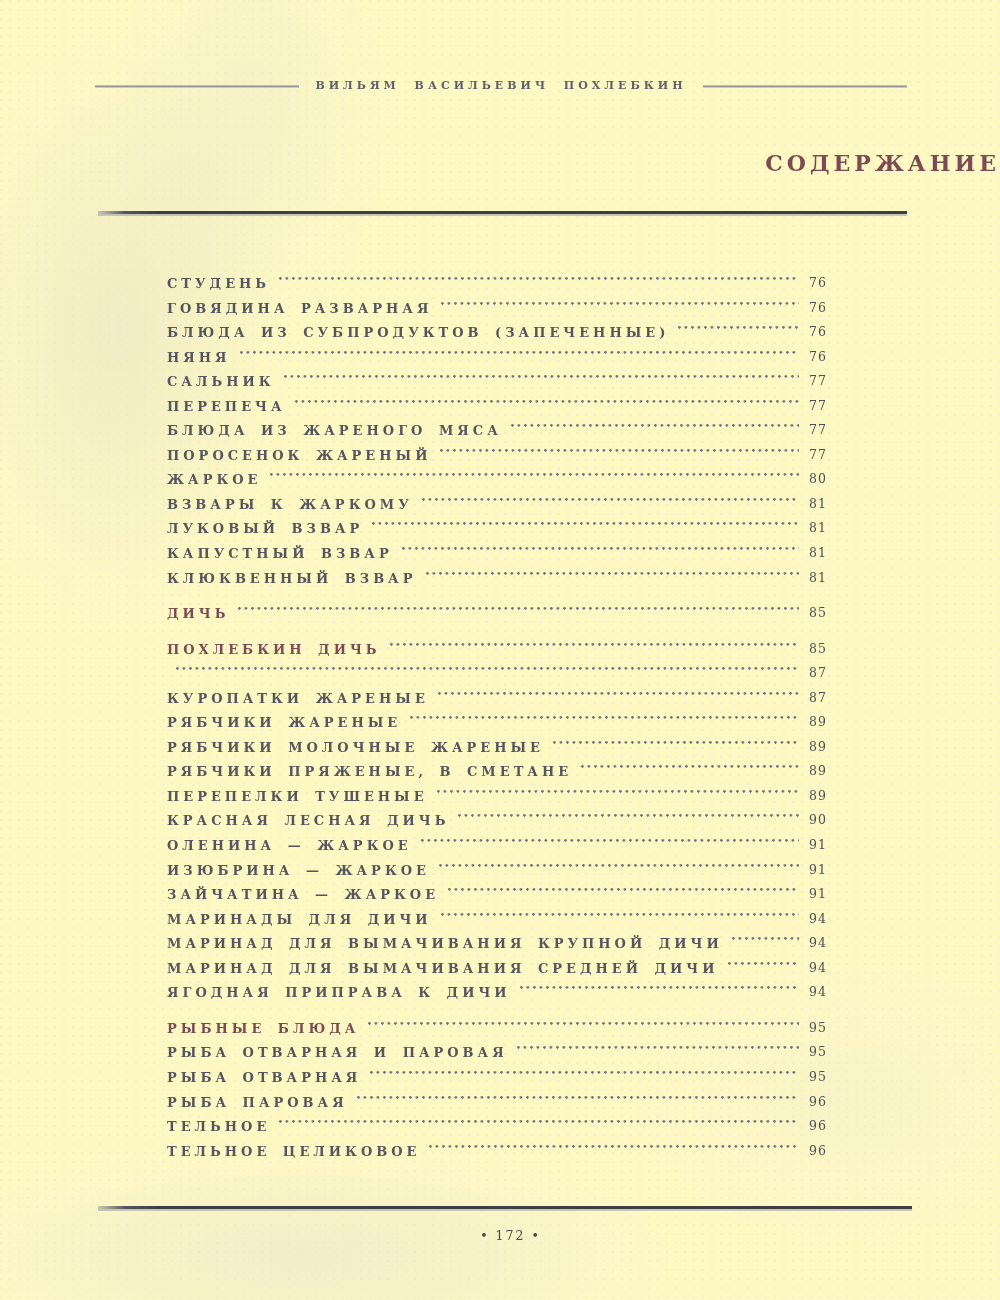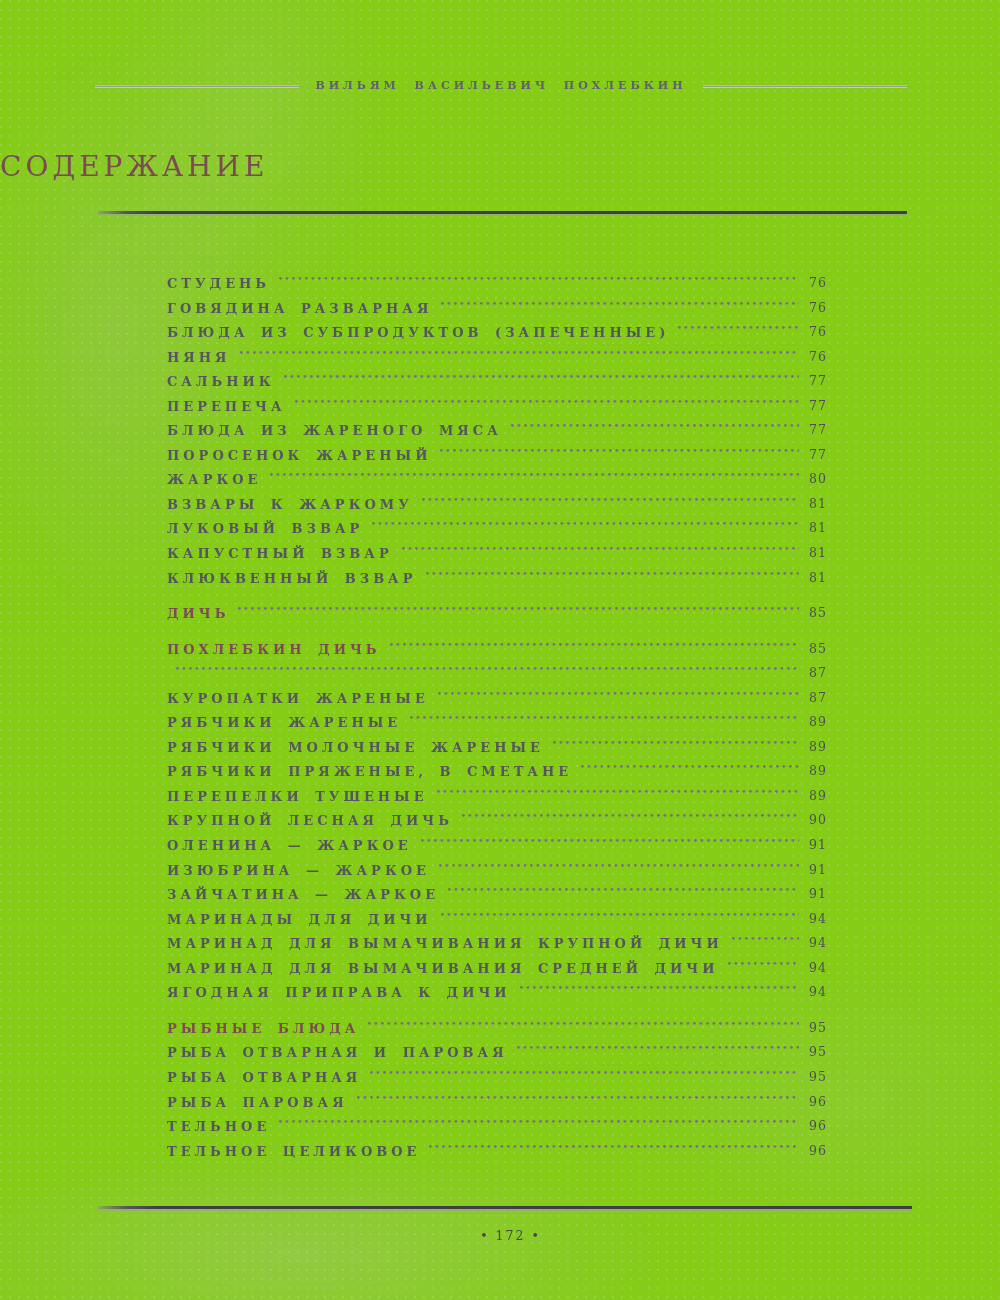--- a/index.html
+++ b/index.html
@@ -6,21 +6,21 @@
     --accent:#7c4a53;
     --body-text:#55555e;
     --rule-dark:#46464c;
     --rule-light:#a9a9b0;
   }
   *{margin:0;padding:0;box-sizing:border-box;}
   html,body{width:1000px;height:1300px;background:#ffffff;overflow:hidden;}
   body{font-family:"DejaVu Serif","Liberation Serif",serif;position:relative;}
 
   
-  .page{position:absolute;inset:0;background:#84cc16;}
+  .page{position:absolute;inset:0;background:#fef9c3;}
   .page-texture{
     position:absolute;inset:0;pointer-events:none;
     background:
       radial-gradient(ellipse 240px 420px at 120px 330px, rgba(186,186,202,.20), transparent 70%),
       radial-gradient(ellipse 200px 300px at 250px 120px, rgba(200,198,216,.14), transparent 70%),
       radial-gradient(ellipse 520px 150px at 300px 1255px, rgba(201,196,224,.22), transparent 72%),
       radial-gradient(ellipse 300px 200px at 850px 1100px, rgba(205,202,224,.10), transparent 70%);
   }
   .page-texture::after{
     content:"";position:absolute;inset:0;
@@ -36,22 +36,22 @@
   .rh-rule{flex:1;height:3px;
     background:linear-gradient(#b9b9c0 0 1px, #9a9aa2 1px 2px, #c6c6cc 2px 3px);}
   .rh-text{
     padding:0 16px;white-space:nowrap;
     font-size:11px;font-weight:bold;letter-spacing:4px;word-spacing:7px;
     color:#60606a;transform:translateY(-1px);
   }
 
   
   .page-title{
-    position:absolute;top:150px;left:0;right:0;text-align:left;
-    font-size:28px;font-weight:normal;letter-spacing:4px;
+    position:absolute;top:150px;left:0;right:0;text-align:right;
+    font-size:22px;font-weight:bold;letter-spacing:4px;
     color:var(--accent);
   }
 
   
   .main-rule,.footer-rule{
     position:absolute;height:3px;
     background:linear-gradient(to right, rgba(120,120,130,.35) 0, #55555e 28px, #3e3e46 60px, #3e3e46 100%);
     box-shadow:0 2px 0 rgba(158,158,168,.55);
   }
   .main-rule{top:211px;left:98px;right:93px;}
@@ -202,21 +202,21 @@
         <span class="toc-label">РЯБЧИКИ ПРЯЖЕНЫЕ, В СМЕТАНЕ</span>
         <span class="leader"></span>
         <span class="toc-page">89</span>
       </div>
       <div class="toc-row">
         <span class="toc-label">ПЕРЕПЕЛКИ ТУШЕНЫЕ</span>
         <span class="leader"></span>
         <span class="toc-page">89</span>
       </div>
       <div class="toc-row">
-        <span class="toc-label">КРУПНОЙ ЛЕСНАЯ ДИЧЬ</span>
+        <span class="toc-label">КРАСНАЯ ЛЕСНАЯ ДИЧЬ</span>
         <span class="leader"></span>
         <span class="toc-page">90</span>
       </div>
       <div class="toc-row">
         <span class="toc-label">ОЛЕНИНА — ЖАРКОЕ</span>
         <span class="leader"></span>
         <span class="toc-page">91</span>
       </div>
       <div class="toc-row">
         <span class="toc-label">ИЗЮБРИНА — ЖАРКОЕ</span>

